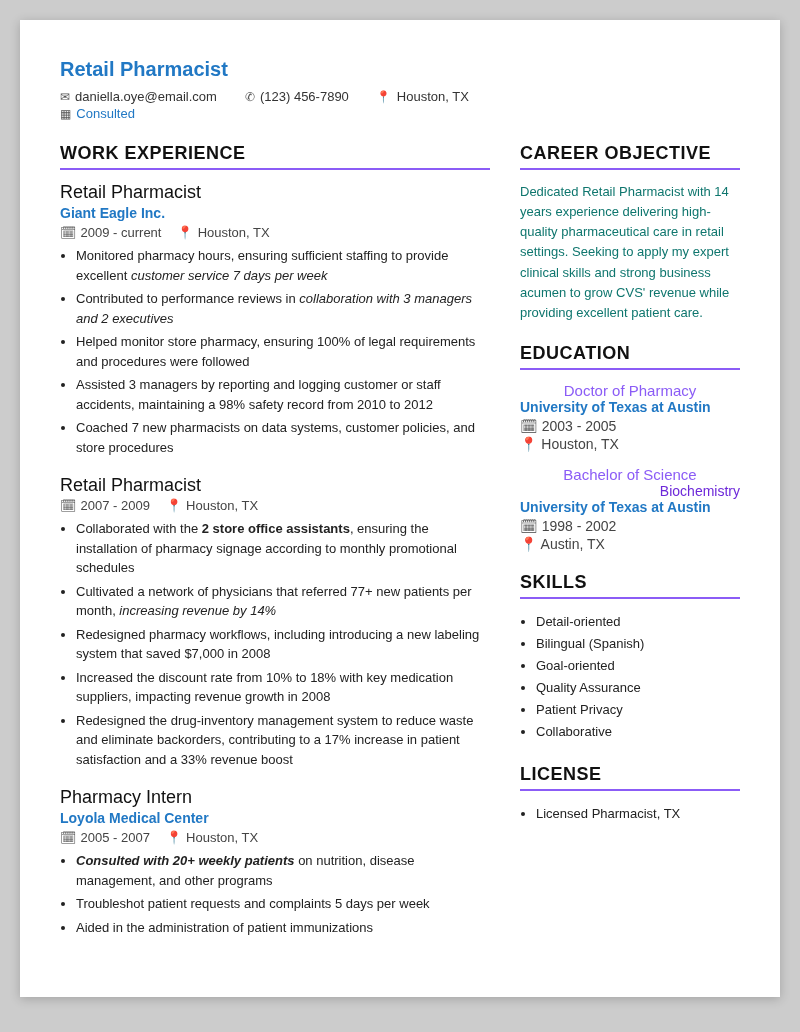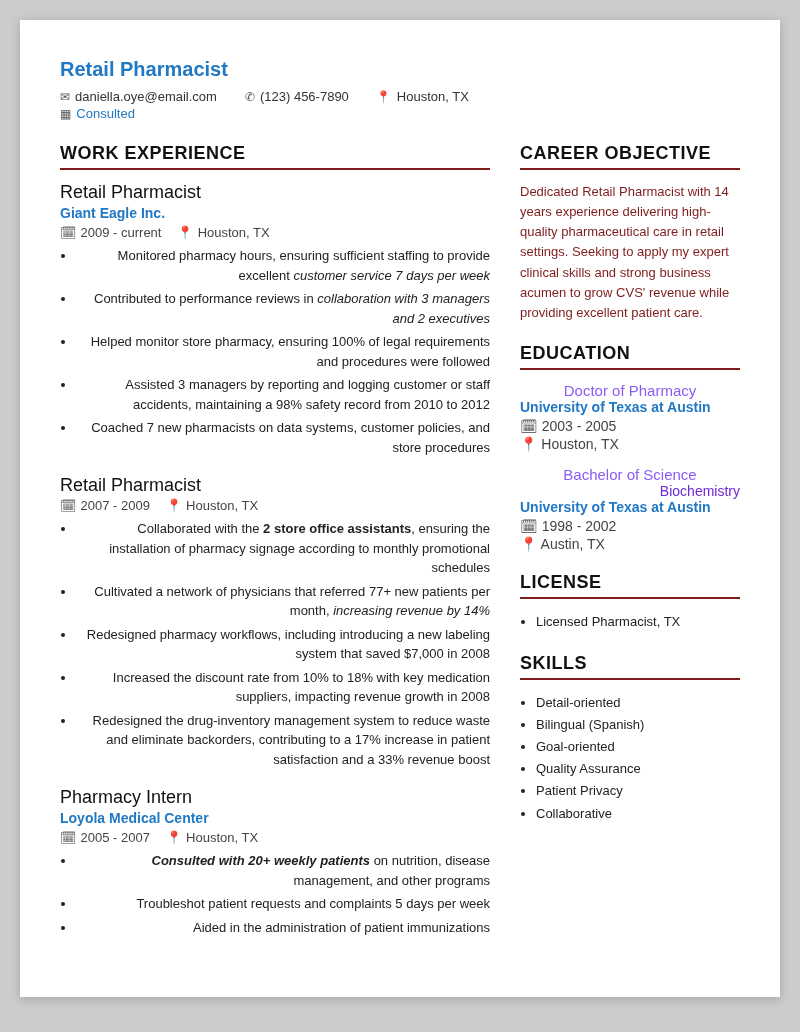--- a/index.html
+++ b/index.html
@@ -72,21 +72,21 @@
       max-width: 430px;
     }
     .right-col {
       flex: 1;
     }
     .section-title {
       font-size: 18px;
       font-weight: 900;
       color: #111;
       text-transform: uppercase;
-      border-bottom: 2px solid #7f1d1d;
+      border-bottom: 2px solid #8b5cf6;
       padding-bottom: 4px;
       margin-bottom: 12px;
       letter-spacing: 0.5px;
     }
     .job-title {
       font-size: 18px;
       font-weight: 400;
       color: #111;
       margin-bottom: 2px;
     }
@@ -108,31 +108,30 @@
       display: flex;
       align-items: center;
       gap: 4px;
     }
     .bullet-list {
       font-size: 13px;
       color: #222;
       line-height: 1.5;
       padding-left: 16px;
       margin-bottom: 14px;
-      text-align: right;
     }
     .bullet-list li {
       margin-bottom: 4px;
     }
     .work-entry {
       margin-bottom: 18px;
     }
     .career-obj-text {
       font-size: 13px;
-      color: #7f1d1d;
+      color: #0f766e;
       line-height: 1.55;
       margin-bottom: 16px;
     }
     .edu-entry {
       margin-bottom: 14px;
     }
     .edu-degree {
       font-size: 15px;
       font-weight: 400;
       color: #8b5cf6;
@@ -314,35 +313,35 @@
               <span>1998 - 2002</span>
             </div>
           </div>
           <div class="edu-meta">
             <div class="meta-item">
               <span>📍</span>
               <span>Austin, TX</span>
             </div>
           </div>
         </div>
-      </div>
-
-      <div class="section-block">
-        <div class="section-title">LICENSE</div>
-        <ul class="license-list">
-          <li>Licensed Pharmacist, TX</li>
-        </ul>
       </div>
 
       <div class="section-block">
         <div class="section-title">SKILLS</div>
         <ul class="skills-list">
           <li>Detail-oriented</li>
           <li>Bilingual (Spanish)</li>
           <li>Goal-oriented</li>
           <li>Quality Assurance</li>
           <li>Patient Privacy</li>
           <li>Collaborative</li>
         </ul>
       </div>
+
+      <div class="section-block">
+        <div class="section-title">LICENSE</div>
+        <ul class="license-list">
+          <li>Licensed Pharmacist, TX</li>
+        </ul>
+      </div>
     </div>
   </div>
 </div>
 
 </body></html>

